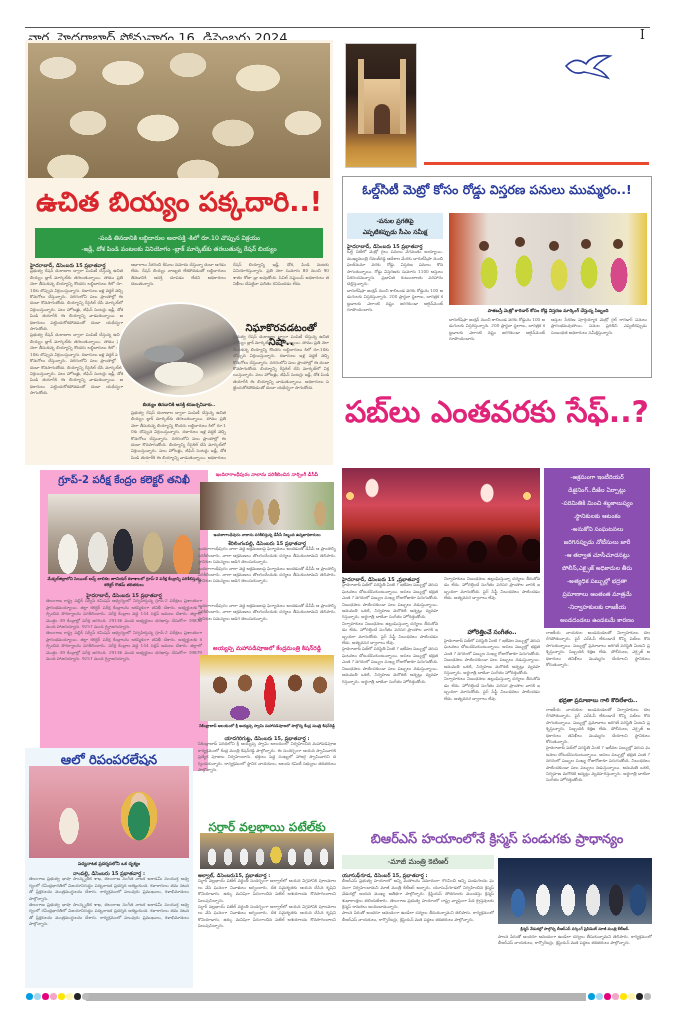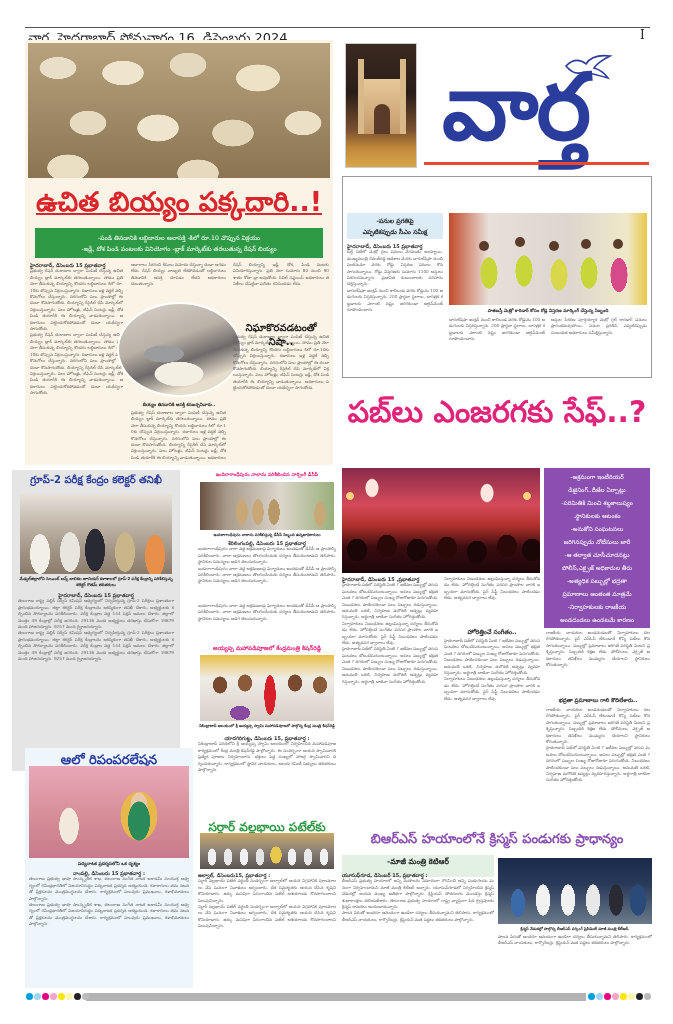--- a/index.html
+++ b/index.html
@@ -33,21 +33,21 @@
       radial-gradient(ellipse 30px 20px at 160px 22px,#e4d8bf 60%,transparent 62%),
       radial-gradient(ellipse 36px 22px at 230px 35px,#ede1c6 60%,transparent 62%),
       radial-gradient(ellipse 30px 20px at 60px 80px,#e6dac0 60%,transparent 62%),
       radial-gradient(ellipse 34px 22px at 130px 85px,#efe4cc 60%,transparent 62%),
       radial-gradient(ellipse 34px 22px at 205px 90px,#e2d5b8 60%,transparent 62%),
       radial-gradient(ellipse 30px 20px at 275px 80px,#ebdfc5 60%,transparent 62%),
       radial-gradient(ellipse 34px 22px at 40px 125px,#e9ddc2 60%,transparent 62%),
       radial-gradient(ellipse 34px 22px at 170px 130px,#e6d9bd 60%,transparent 62%),
       linear-gradient(180deg,#b8a37e,#8a7452);">
   </div>
-  <div class="abs" style="left:0;top:140px;width:308px;text-align:center;font-size:27px;font-weight:bold;color:#d9262c;line-height:44px;text-decoration:underline;">ఉచిత బియ్యం పక్కదారి..!</div>
+  <div class="abs" style="left:0;top:140px;width:308px;text-align:center;font-size:27px;font-weight:bold;color:#d9262c;line-height:44px;">ఉచిత బియ్యం పక్కదారి..!</div>
   <div class="abs" style="left:10px;top:188px;width:288px;height:30px;background:#2e9a45;color:#fff;font-size:6.2px;text-align:center;padding-top:4px;line-height:11px;">
     <div>-పండి తినడానికి లబ్దిదారుల అనాసక్తి -కిలో రూ.10 చొప్పున విక్రయం</div>
     <div>-ఇడ్లీ, దోశ పిండి వంటలకు వినియోగం -బ్లాక్ మార్కెట్‌కు తరలుతున్న రేషన్ బియ్యం</div>
   </div>
 
   <div class="abs txt" style="left:5px;top:222px;width:93px;height:200px;">
     <div class="dateline">హైదరాబాద్, డిసెంబరు 15 ప్రభాతవార్త</div>
     <p>ప్రభుత్వ రేషన్ దుకాణాల ద్వారా పంపిణీ చేస్తున్న ఉచిత బియ్యం బ్లాక్ మార్కెట్‌కు తరలుతున్నాయి. తాము ప్రతి నెలా తీసుకున్న బియ్యాన్ని కొందరు లబ్ధిదారులు కిలో రూ.10కు చొప్పున విక్రయిస్తున్నారు. దళారులు ఇళ్ల వద్దకే వచ్చి కొనుగోలు చేస్తున్నారు. నగరంలోని పలు ప్రాంతాల్లో ఈ దందా కొనసాగుతోంది. బియ్యాన్ని రీసైకిల్ చేసి మార్కెట్‌లో విక్రయిస్తున్నారు. పలు హోటళ్లు, టిఫిన్ సెంటర్లు ఇడ్లీ, దోశ పిండి తయారీకి ఈ బియ్యాన్ని వాడుతున్నాయి. అధికారులు పట్టించుకోకపోవడంతో దందా యథేచ్ఛగా సాగుతోంది.</p>
     <p>ప్రభుత్వ రేషన్ దుకాణాల ద్వారా పంపిణీ చేస్తున్న ఉచిత బియ్యం బ్లాక్ మార్కెట్‌కు తరలుతున్నాయి. తాము ప్రతి నెలా తీసుకున్న బియ్యాన్ని కొందరు లబ్ధిదారులు కిలో రూ.10కు చొప్పున విక్రయిస్తున్నారు. దళారులు ఇళ్ల వద్దకే వచ్చి కొనుగోలు చేస్తున్నారు. నగరంలోని పలు ప్రాంతాల్లో ఈ దందా కొనసాగుతోంది. బియ్యాన్ని రీసైకిల్ చేసి మార్కెట్‌లో విక్రయిస్తున్నారు. పలు హోటళ్లు, టిఫిన్ సెంటర్లు ఇడ్లీ, దోశ పిండి తయారీకి ఈ బియ్యాన్ని వాడుతున్నాయి. అధికారులు పట్టించుకోకపోవడంతో దందా యథేచ్ఛగా సాగుతోంది.</p>
   </div>
@@ -78,25 +78,25 @@
   <div class="abs photo" style="left:3px;top:3px;width:72px;height:125px;border:1px solid #ccc;background:
        linear-gradient(180deg,#3a2a20 0%,#2a1d18 40%,#7a5030 70%,#c28a3a 85%,#d8a64a 100%);">
     <div class="abs" style="left:14px;top:35px;width:44px;height:55px;background:linear-gradient(180deg,#e8c89a,#c29a6a);"></div>
     <div class="abs" style="left:12px;top:15px;width:6px;height:75px;background:#d9b98a;"></div>
     <div class="abs" style="left:54px;top:15px;width:6px;height:75px;background:#d9b98a;"></div>
     <div class="abs" style="left:28px;top:60px;width:16px;height:30px;border-radius:8px 8px 0 0;background:#5a3a28;"></div>
   </div>
   <svg class="abs" style="left:220px;top:12px;" width="52" height="30" viewBox="0 0 52 30">
     <path d="M4 14 Q14 4 24 12 Q30 2 48 4 Q36 10 32 16 Q40 18 46 26 Q32 22 22 20 Q12 24 4 14 Z" fill="#fff" stroke="#2a3d9c" stroke-width="1.6"></path>
   </svg>
-  <div class="abs" style="left:100px;top:18px;font-size:92px;font-weight:bold;color:#2a3d9c;line-height:100px;letter-spacing:-2px;">వార్త</div>
   <div class="abs" style="left:82px;top:122px;width:225px;height:3px;background:#e8492f;"></div>
 </div>
 
 <div class="abs" style="left:342px;top:176px;width:310px;height:202px;border:1px solid #999;">
+  <div class="abs" style="left:0;top:5px;width:308px;text-align:center;font-size:12.5px;font-weight:bold;color:#2a3d9c;">ఓల్డ్‌సిటీ మెట్రో కోసం రోడ్డు విస్తరణ పనులు ముమ్మరం..!</div>
   <div class="abs" style="left:4px;top:36px;width:96px;height:26px;background:#dcecf7;text-align:center;font-size:6.2px;font-weight:bold;color:#222;line-height:11px;padding-top:2px;">
     <div>-పనుల ప్రగతిపై</div>
     <div>ఎప్పటికప్పుడు సీఎం సమీక్ష</div>
   </div>
   <div class="abs txt" style="left:4px;top:66px;width:96px;height:132px;">
     <div class="dateline">హైదరాబాద్, డిసెంబరు 15 ప్రభాతవార్త</div>
     <p>ఓల్డ్ సిటీలో మెట్రో రైలు పనులు వేగవంతం అయ్యాయి. ముఖ్యమంత్రి రేవంత్‌రెడ్డి ఆదేశాల మేరకు దారుల్‌షిఫా నుంచి ఫలక్‌నుమా వరకు రోడ్డు విస్తరణ పనులు కొనసాగుతున్నాయి. రోడ్డు విస్తరణకు సుమారు 1100 ఆస్తులు సేకరించనున్నారు. ప్రభావిత కుటుంబాలకు పరిహారం చెల్లిస్తున్నారు.</p>
     <p>దారుల్‌షిఫా జంక్షన్ నుంచి శాలిబండ వరకు రోడ్డును 100 అడుగులకు విస్తరిస్తున్నారు. 200 ప్రార్థనా స్థలాలు, చారిత్రక కట్టడాలకు ఎలాంటి నష్టం జరగకుండా అలైన్‌మెంట్ రూపొందించారు.</p>
   </div>
   <div class="abs photo" style="left:106px;top:36px;width:198px;height:92px;background:
@@ -114,21 +114,21 @@
   </div>
   <div class="abs caption" style="left:106px;top:131px;width:198px;">పాతబస్తీ మెట్రో కారిడార్ కోసం రోడ్ల విస్తరణ మార్కింగ్ చేస్తున్న సిబ్బంది</div>
   <div class="abs txt" style="left:106px;top:140px;width:96px;height:58px;">
     <p>దారుల్‌షిఫా జంక్షన్ నుంచి శాలిబండ వరకు రోడ్డును 100 అడుగులకు విస్తరిస్తున్నారు. 200 ప్రార్థనా స్థలాలు, చారిత్రక కట్టడాలకు ఎలాంటి నష్టం జరగకుండా అలైన్‌మెంట్ రూపొందించారు.</p>
   </div>
   <div class="abs txt" style="left:208px;top:140px;width:96px;height:58px;">
     <p>ఆస్తుల సేకరణ పూర్తయ్యాక మెట్రో రైల్ కారిడార్ పనులు ప్రారంభమవుతాయి. పనుల ప్రగతిని ఎప్పటికప్పుడు సంబంధిత అధికారులు సమీక్షిస్తున్నారు.</p>
   </div>
 </div>
 
-<div class="abs" style="left:342px;top:394px;width:310px;text-align:center;font-size:30px;font-weight:bold;color:#e0247a;">పబ్‌లు ఎంజరగకు సేఫ్..?</div>
+<div class="abs" style="left:342px;top:394px;width:310px;text-align:center;font-size:30px;font-weight:bold;color:#e0247a;">పబ్‌లు ఎంతవరకు సేఫ్..?</div>
 <div class="abs photo" style="left:342px;top:468px;width:198px;height:105px;background:
      radial-gradient(circle 6px at 8px 28px,#ffd27a 60%,transparent 70%),
      radial-gradient(circle 6px at 185px 28px,#ffd27a 60%,transparent 70%),
      radial-gradient(ellipse 10px 14px at 30px 20px,#ffe7e0 60%,transparent 70%),
      radial-gradient(ellipse 10px 14px at 145px 25px,#ffe7e0 60%,transparent 70%),
      linear-gradient(180deg,#8a2a4a 0%,#d44a5a 35%,#b0302a 55%,#3a0c10 75%,#1a0608 100%);">
   <div class="abs" style="left:0;top:60px;width:198px;height:45px;background:
        radial-gradient(ellipse 14px 16px at 15px 22px,#1a0606 70%,transparent 72%),
        radial-gradient(ellipse 14px 16px at 45px 18px,#2a0808 70%,transparent 72%),
        radial-gradient(ellipse 14px 16px at 75px 22px,#1a0606 70%,transparent 72%),
@@ -167,21 +167,21 @@
 </div>
 <div class="abs txt" style="left:546px;top:630px;width:104px;height:64px;">
   <p>రాజకీయ నాయకుల అండదండలతో నిర్వాహకులు చెలరేగిపోతున్నారు. ఫైర్ ఎన్‌ఓసీ లేకుండానే కొన్ని పబ్‌లు కొనసాగుతున్నాయి. పబ్బుల్లో ప్రమాదాలు జరిగితే పరిస్థితి ఏంటని ప్రశ్నిస్తున్నారు. సిబ్బందికి శిక్షణ లేదు. పోలీసులు, ఎక్సైజ్ అధికారులు తనిఖీలు ముమ్మరం చేయాలని స్థానికులు కోరుతున్నారు.</p>
 </div>
 <div class="abs subhead" style="left:546px;top:697px;width:104px;font-size:5.5px;">భద్రతా ప్రమాణాలు గాలి కొదిలేశారు..</div>
 <div class="abs txt" style="left:546px;top:707px;width:104px;height:111px;">
   <p>రాజకీయ నాయకుల అండదండలతో నిర్వాహకులు చెలరేగిపోతున్నారు. ఫైర్ ఎన్‌ఓసీ లేకుండానే కొన్ని పబ్‌లు కొనసాగుతున్నాయి. పబ్బుల్లో ప్రమాదాలు జరిగితే పరిస్థితి ఏంటని ప్రశ్నిస్తున్నారు. సిబ్బందికి శిక్షణ లేదు. పోలీసులు, ఎక్సైజ్ అధికారులు తనిఖీలు ముమ్మరం చేయాలని స్థానికులు కోరుతున్నారు.</p>
   <p>హైదరాబాద్ పబ్‌లో పరిస్థితి ఏంటి ? ఇటీవల పబ్బుల్లో వరుస ఘటనలు చోటుచేసుకుంటున్నాయి. అసలు పబ్బుల్లో భద్రత ఎంత ? నగరంలో పబ్బుల సంఖ్య రోజురోజుకూ పెరుగుతోంది. నిబంధనలు పాటించకుండా పలు పబ్బులు నడుస్తున్నాయి. అనుమతి ఒకటి, నిర్వహణ మరొకటి అన్నట్లు వ్యవహరిస్తున్నారు. అర్ధరాత్రి దాటినా సంగీతం హోరెత్తుతోంది.</p>
 </div>
 
-<div class="abs" style="left:12px;top:470px;width:168px;height:301px;background:#e5e5e5;">
+<div class="abs" style="left:40px;top:470px;width:168px;height:301px;background:#f9a8d4;">
   <div class="abs" style="left:0;top:4px;width:168px;text-align:center;font-size:10px;font-weight:bold;color:#2a3d9c;">గ్రూప్-2 పరీక్ష కేంద్రం కలెక్టర్ తనిఖీ</div>
   <div class="abs photo" style="left:8px;top:24px;width:152px;height:80px;background:
        radial-gradient(ellipse 14px 28px at 20px 60px,#f2eee8 70%,transparent 72%),
        radial-gradient(ellipse 14px 28px at 50px 58px,#e8e4de 70%,transparent 72%),
        radial-gradient(ellipse 14px 30px at 75px 56px,#2a2a34 70%,transparent 72%),
        radial-gradient(ellipse 14px 28px at 105px 58px,#c9b58a 70%,transparent 72%),
        radial-gradient(ellipse 14px 30px at 135px 62px,#e8904a 70%,transparent 72%),
        linear-gradient(180deg,#e8e2da 0%,#b4a89a 50%,#8a7a6a 100%);"></div>
   <div class="abs caption" style="left:6px;top:106px;width:156px;font-size:4px;line-height:6px;">మేడ్చల్‌జిల్లాలోని సెయింట్ ఆన్స్ బాలికల జూనియర్ కళాశాలలో గ్రూప్-2 పరీక్ష కేంద్రాన్ని పరిశీలిస్తున్న కలెక్టర్ గౌతమ్ తదితరులు</div>
   <div class="abs txt" style="left:6px;top:122px;width:156px;height:150px;">
@@ -254,21 +254,21 @@
        linear-gradient(180deg,#e8a8b8 0%,#d8909a 50%,#c87a8a 100%);"></div>
   <div class="abs caption" style="left:4px;top:113px;width:160px;">పద్యనాటక ప్రదర్శనలోని ఒక దృశ్యం</div>
   <div class="abs txt" style="left:4px;top:122px;width:160px;height:116px;">
     <div class="dateline" style="text-align:center">నాంపల్లి, డిసెంబరు 15 ప్రభాతవార్త :</div>
     <p>తెలంగాణ ప్రభుత్వ భాషా సాంస్కృతిక శాఖ, తెలంగాణ సంగీత నాటక అకాడమీ సంయుక్త ఆధ్వర్యంలో రవీంద్రభారతిలో విజయానిరుద్ధం పద్యనాటక ప్రదర్శన ఆకట్టుకుంది. కళాకారులు తమ నటనతో ప్రేక్షకులను మంత్రముగ్ధులను చేశారు. కార్యక్రమంలో పలువురు ప్రముఖులు, కళాభిమానులు పాల్గొన్నారు.</p>
     <p>తెలంగాణ ప్రభుత్వ భాషా సాంస్కృతిక శాఖ, తెలంగాణ సంగీత నాటక అకాడమీ సంయుక్త ఆధ్వర్యంలో రవీంద్రభారతిలో విజయానిరుద్ధం పద్యనాటక ప్రదర్శన ఆకట్టుకుంది. కళాకారులు తమ నటనతో ప్రేక్షకులను మంత్రముగ్ధులను చేశారు. కార్యక్రమంలో పలువురు ప్రముఖులు, కళాభిమానులు పాల్గొన్నారు.</p>
   </div>
 </div>
 
 <div class="abs" style="left:342px;top:831px;width:310px;text-align:center;font-size:13px;font-weight:bold;color:#8a4fb0;">బిఆర్ఎస్ హయాంలోనే క్రిస్మస్ పండుగకు ప్రాధాన్యం</div>
-<div class="abs" style="left:342px;top:855px;width:152px;height:22px;background:#e3f1e4;text-align:center;font-size:7.5px;font-weight:bold;color:#222;line-height:14px;">-మాజీ మంత్రి కెటిఆర్</div>
+<div class="abs" style="left:342px;top:855px;width:152px;height:14px;background:#e3f1e4;text-align:center;font-size:7.5px;font-weight:normal;color:#222;line-height:14px;">-మాజీ మంత్రి కెటిఆర్</div>
 <div class="abs txt" style="left:342px;top:872px;width:152px;height:116px;">
   <div class="dateline">యూసుఫ్‌గూడ, డిసెంబర్ 15, ప్రభాతవార్త :</div>
   <p>బీఆర్ఎస్ ప్రభుత్వ హయాంలో అన్ని మతాలను సమానంగా గౌరవించి అన్ని పండుగలను ఘనంగా నిర్వహించామని మాజీ మంత్రి కేటీఆర్ అన్నారు. యూసుఫ్‌గూడలో నిర్వహించిన క్రిస్మస్ వేడుకల్లో ఆయన ముఖ్య అతిథిగా పాల్గొన్నారు. క్రిస్టియన్ సోదరులకు ముందస్తు క్రిస్మస్ శుభాకాంక్షలు తెలియజేశారు. తెలంగాణ ప్రభుత్వ హయాంలో రాష్ట్ర వ్యాప్తంగా పేద క్రైస్తవులకు క్రిస్మస్ కానుకలు అందించామన్నారు.</p>
   <p>పాలన పేరుతో అందరూ ఆనందంగా ఉండేలా చర్యలు తీసుకున్నామని తెలిపారు. కార్యక్రమంలో బీఆర్ఎస్ నాయకులు, కార్పొరేటర్లు, క్రిస్టియన్ మత పెద్దలు తదితరులు పాల్గొన్నారు.</p>
 </div>
 <div class="abs photo" style="left:498px;top:858px;width:154px;height:66px;background:
      radial-gradient(ellipse 10px 20px at 20px 45px,#3a6aa8 70%,transparent 72%),
      radial-gradient(ellipse 10px 22px at 45px 42px,#f2f2f2 70%,transparent 72%),
      radial-gradient(ellipse 10px 22px at 70px 42px,#f2f2f2 70%,transparent 72%),
      radial-gradient(ellipse 10px 22px at 95px 42px,#e8e8e8 70%,transparent 72%),

